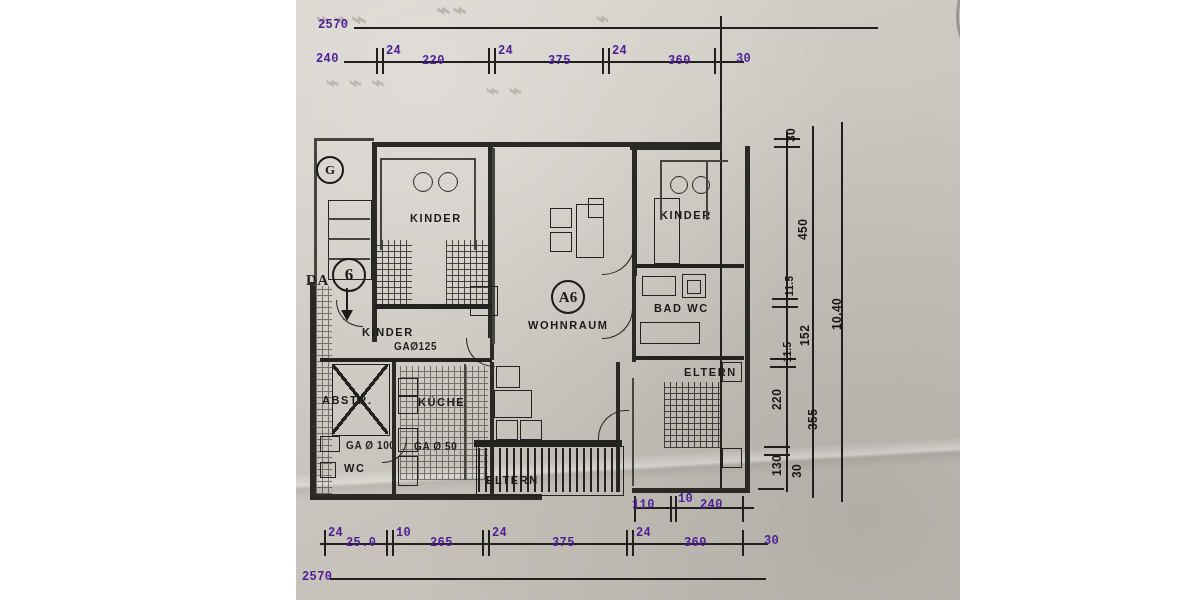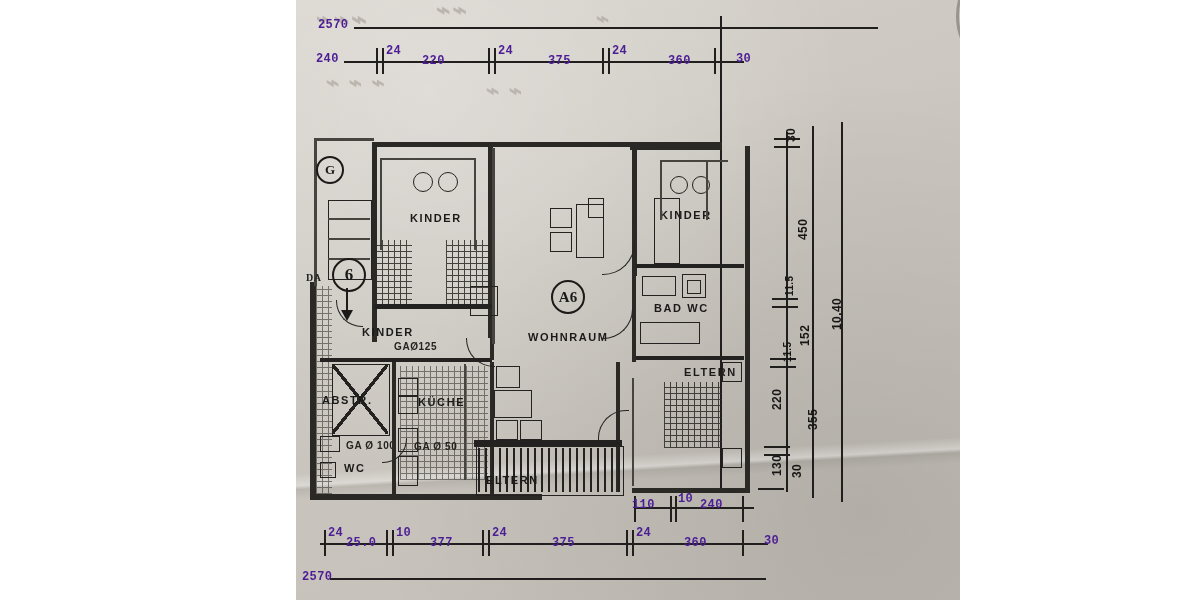--- a/index.html
+++ b/index.html
@@ -125,21 +125,21 @@
     <div class="thin" style="left:18px;top:138px;width:3px;height:148px;"></div>
     <div class="fix" style="left:32px;top:200px;width:42px;height:78px;"></div>
     <div class="thin" style="left:32px;top:218px;width:42px;height:2px;"></div>
     <div class="thin" style="left:32px;top:238px;width:42px;height:2px;"></div>
     <div class="thin" style="left:32px;top:258px;width:42px;height:2px;"></div>
 
     <div class="circmark" style="left:20px;top:156px;width:24px;height:24px;font-size:13px;">
       <span>G</span>
     </div>
 
-    <div class="slabel" style="left:10px;top:272px;font-size:10px;
+    <div class="slabel" style="left:10px;top:272px;font-size:15px;
          font-family:'Liberation Serif',serif;">DA</div>
     <div class="circmark" style="left:36px;top:258px;width:30px;height:30px;font-size:17px;">
       <span>6</span>
     </div>
     <div class="ink" style="left:50px;top:288px;width:2px;height:26px;"></div>
     <div style="position:absolute;left:45px;top:310px;width:0;height:0;
          border-left:6px solid transparent;border-right:6px solid transparent;
          border-top:11px solid #1b1a18;"></div>
 
     <div class="hatch" style="left:20px;top:286px;width:16px;height:208px;opacity:.55;"></div>
@@ -178,21 +178,21 @@
     <div class="wall" style="left:194px;top:362px;width:4px;height:132px;"></div>
     <div class="hatch" style="left:104px;top:366px;width:88px;height:114px;opacity:.55;"></div>
     <div class="rlabel" style="left:122px;top:396px;">KÜCHE</div>
     <div class="slabel" style="left:118px;top:441px;">GA Ø 50</div>
     <div class="fix" style="left:102px;top:378px;width:18px;height:16px;"></div>
     <div class="fix" style="left:102px;top:396px;width:18px;height:16px;"></div>
     <div class="fix" style="left:102px;top:428px;width:18px;height:22px;"></div>
     <div class="fix" style="left:102px;top:456px;width:18px;height:28px;"></div>
     <div class="thin" style="left:168px;top:364px;width:2px;height:116px;"></div>
 
-    <div class="rlabel" style="left:232px;top:331px;">WOHNRAUM</div>
+    <div class="rlabel" style="left:232px;top:319px;">WOHNRAUM</div>
     <div class="circmark" style="left:255px;top:280px;width:30px;height:30px;font-size:15px;">
       <span>A6</span>
     </div>
 
     <div class="fix" style="left:254px;top:208px;width:20px;height:18px;"></div>
     <div class="fix" style="left:254px;top:232px;width:20px;height:18px;"></div>
     <div class="fix" style="left:280px;top:204px;width:26px;height:52px;"></div>
     <div class="fix" style="left:292px;top:198px;width:14px;height:18px;"></div>
     <div class="fix" style="left:358px;top:198px;width:24px;height:64px;"></div>
     <div class="fix" style="left:200px;top:366px;width:22px;height:20px;"></div>
@@ -274,21 +274,21 @@
     <div class="dim" style="left:404px;top:498px;">240</div>
     <div class="tick" style="left:446px;top:496px;"></div>
 
     <div class="dline" style="left:24px;top:543px;width:448px;"></div>
     <div class="tick" style="left:28px;top:530px;"></div>
     <div class="dim" style="left:32px;top:526px;">24</div>
     <div class="dim" style="left:50px;top:536px;">25.0</div>
     <div class="tick" style="left:90px;top:530px;"></div>
     <div class="tick" style="left:96px;top:530px;"></div>
     <div class="dim" style="left:100px;top:526px;">10</div>
-    <div class="dim" style="left:134px;top:536px;">377</div>
+    <div class="dim" style="left:134px;top:536px;">265</div>
     <div class="tick" style="left:186px;top:530px;"></div>
     <div class="tick" style="left:192px;top:530px;"></div>
     <div class="dim" style="left:196px;top:526px;">24</div>
     <div class="dim" style="left:256px;top:536px;">375</div>
     <div class="tick" style="left:330px;top:530px;"></div>
     <div class="tick" style="left:336px;top:530px;"></div>
     <div class="dim" style="left:340px;top:526px;">24</div>
     <div class="dim" style="left:388px;top:536px;">360</div>
     <div class="tick" style="left:446px;top:530px;"></div>
     <div class="dim" style="left:468px;top:534px;">30</div>

